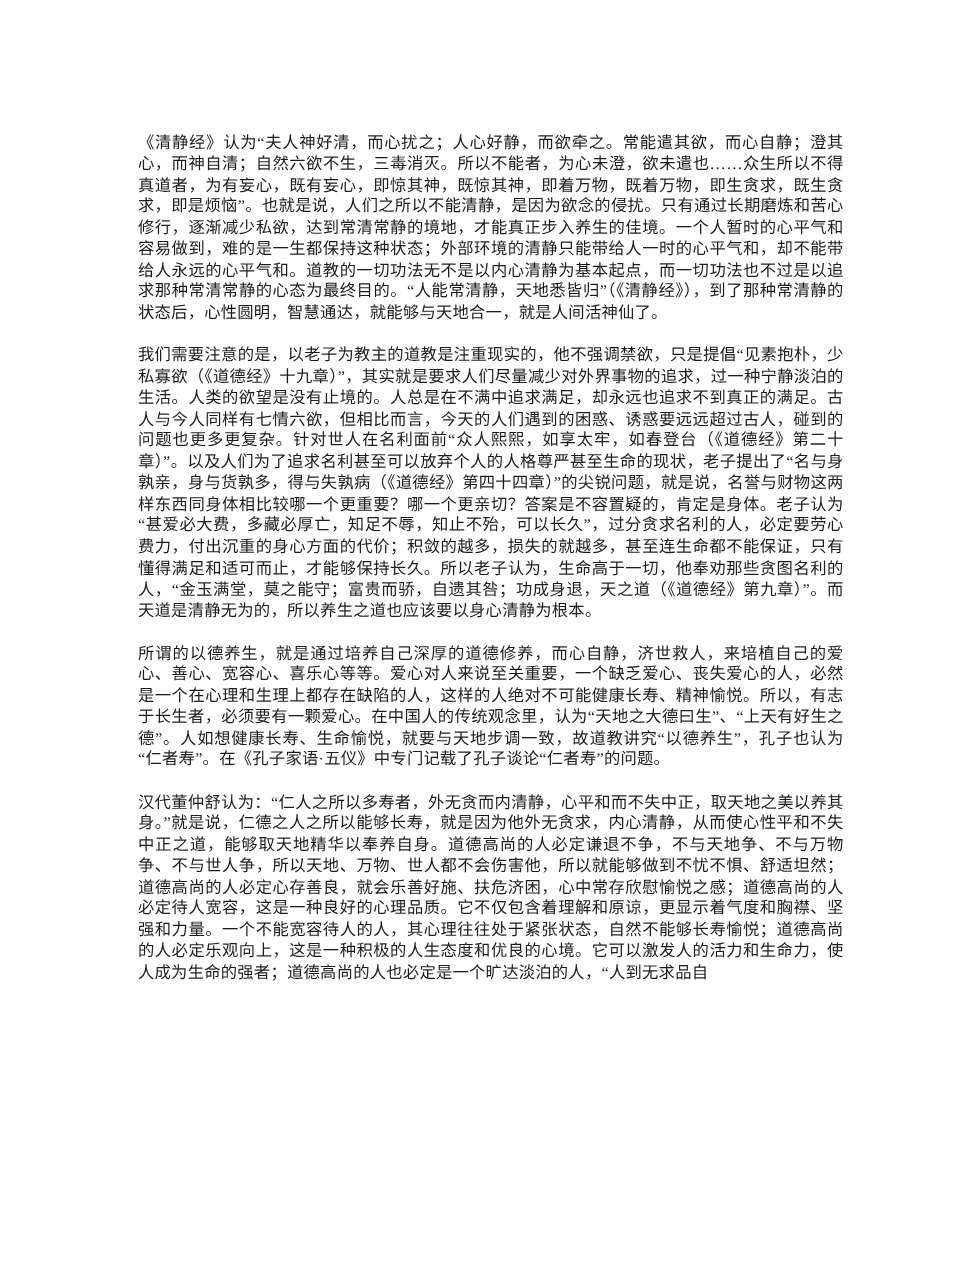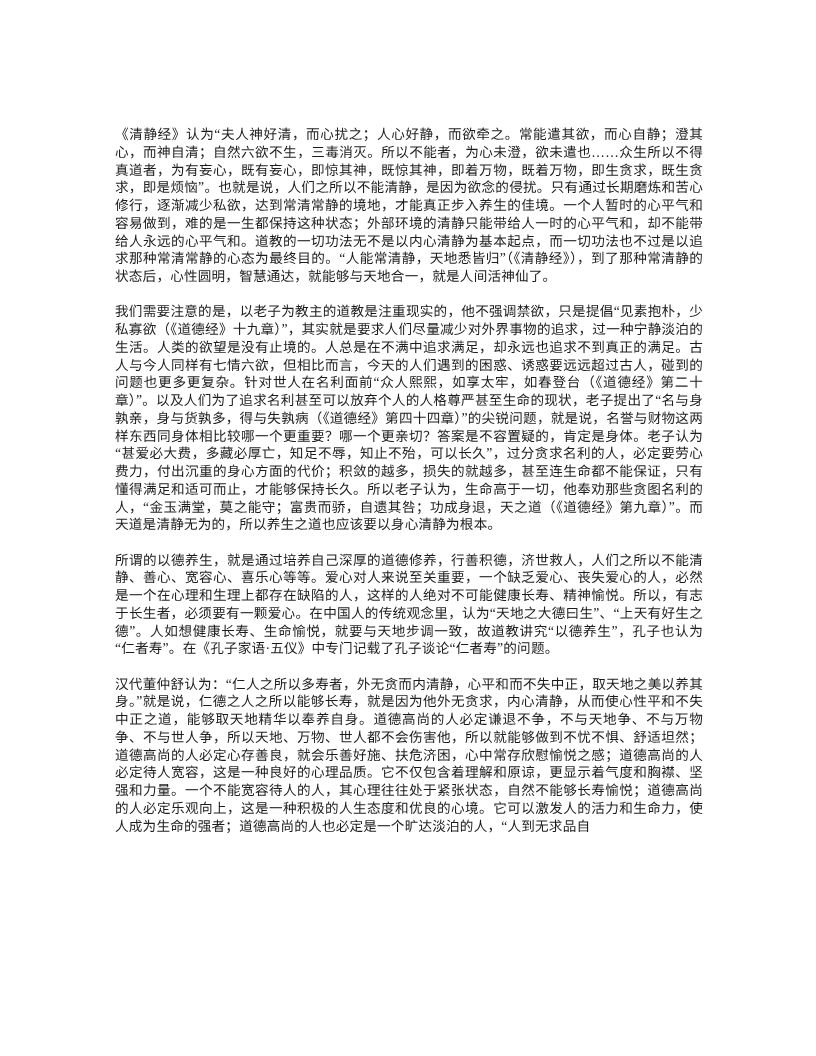--- a/index.html
+++ b/index.html
@@ -16,21 +16,21 @@
   .page {
     position: relative;
     width: 816px;
     height: 1056px;
     background: #ffffff;
     box-sizing: border-box;
   }
   .text-block {
     position: absolute;
     left: 115px;
-    top: 126px;
+    top: 110px;
     width: 588px;
   }
   .para {
     margin: 0 0 17.5px 0;
     padding: 0;
     font-size: 13.6px;
     line-height: 17.75px;
     color: #1c1c1c;
     text-align: justify;
     text-justify: inter-ideograph;
@@ -41,16 +41,16 @@
     margin-bottom: 0;
   }
 </style>
 </head>
 <body>
 
 <div class="page">
   <div class="text-block">
     <p class="para">《清静经》认为“夫人神好清，而心扰之；人心好静，而欲牵之。常能遣其欲，而心自静；澄其心，而神自清；自然六欲不生，三毒消灭。所以不能者，为心未澄，欲未遣也……众生所以不得真道者，为有妄心，既有妄心，即惊其神，既惊其神，即着万物，既着万物，即生贪求，既生贪求，即是烦恼”。也就是说，人们之所以不能清静，是因为欲念的侵扰。只有通过长期磨炼和苦心修行，逐渐减少私欲，达到常清常静的境地，才能真正步入养生的佳境。一个人暂时的心平气和容易做到，难的是一生都保持这种状态；外部环境的清静只能带给人一时的心平气和，却不能带给人永远的心平气和。道教的一切功法无不是以内心清静为基本起点，而一切功法也不过是以追求那种常清常静的心态为最终目的。“人能常清静，天地悉皆归”（《清静经》），到了那种常清静的状态后，心性圆明，智慧通达，就能够与天地合一，就是人间活神仙了。</p>
     <p class="para">我们需要注意的是，以老子为教主的道教是注重现实的，他不强调禁欲，只是提倡“见素抱朴，少私寡欲（《道德经》十九章）”，其实就是要求人们尽量减少对外界事物的追求，过一种宁静淡泊的生活。人类的欲望是没有止境的。人总是在不满中追求满足，却永远也追求不到真正的满足。古人与今人同样有七情六欲，但相比而言，今天的人们遇到的困惑、诱惑要远远超过古人，碰到的问题也更多更复杂。针对世人在名利面前“众人熙熙，如享太牢，如春登台（《道德经》第二十章）”。以及人们为了追求名利甚至可以放弃个人的人格尊严甚至生命的现状，老子提出了“名与身孰亲，身与货孰多，得与失孰病（《道德经》第四十四章）”的尖锐问题，就是说，名誉与财物这两样东西同身体相比较哪一个更重要？哪一个更亲切？答案是不容置疑的，肯定是身体。老子认为“甚爱必大费，多藏必厚亡，知足不辱，知止不殆，可以长久”，过分贪求名利的人，必定要劳心费力，付出沉重的身心方面的代价；积敛的越多，损失的就越多，甚至连生命都不能保证，只有懂得满足和适可而止，才能够保持长久。所以老子认为，生命高于一切，他奉劝那些贪图名利的人，“金玉满堂，莫之能守；富贵而骄，自遗其咎；功成身退，天之道（《道德经》第九章）”。而天道是清静无为的，所以养生之道也应该要以身心清静为根本。</p>
-    <p class="para">所谓的以德养生，就是通过培养自己深厚的道德修养，行善积德，济世救人，人们之所以不能清静、善心、宽容心、喜乐心等等。爱心对人来说至关重要，一个缺乏爱心、丧失爱心的人，必然是一个在心理和生理上都存在缺陷的人，这样的人绝对不可能健康长寿、精神愉悦。所以，有志于长生者，必须要有一颗爱心。在中国人的传统观念里，认为“天地之大德曰生”、“上天有好生之德”。人如想健康长寿、生命愉悦，就要与天地步调一致，故道教讲究“以德养生”，孔子也认为“仁者寿”。在《孔子家语·五仪》中专门记载了孔子谈论“仁者寿”的问题。</p>
+    <p class="para">所谓的以德养生，就是通过培养自己深厚的道德修养，而心自静，济世救人，来培植自己的爱心、善心、宽容心、喜乐心等等。爱心对人来说至关重要，一个缺乏爱心、丧失爱心的人，必然是一个在心理和生理上都存在缺陷的人，这样的人绝对不可能健康长寿、精神愉悦。所以，有志于长生者，必须要有一颗爱心。在中国人的传统观念里，认为“天地之大德曰生”、“上天有好生之德”。人如想健康长寿、生命愉悦，就要与天地步调一致，故道教讲究“以德养生”，孔子也认为“仁者寿”。在《孔子家语·五仪》中专门记载了孔子谈论“仁者寿”的问题。</p>
     <p class="para">汉代董仲舒认为：“仁人之所以多寿者，外无贪而内清静，心平和而不失中正，取天地之美以养其身。”就是说，仁德之人之所以能够长寿，就是因为他外无贪求，内心清静，从而使心性平和不失中正之道，能够取天地精华以奉养自身。道德高尚的人必定谦退不争，不与天地争、不与万物争、不与世人争，所以天地、万物、世人都不会伤害他，所以就能够做到不忧不惧、舒适坦然；道德高尚的人必定心存善良，就会乐善好施、扶危济困，心中常存欣慰愉悦之感；道德高尚的人必定待人宽容，这是一种良好的心理品质。它不仅包含着理解和原谅，更显示着气度和胸襟、坚强和力量。一个不能宽容待人的人，其心理往往处于紧张状态，自然不能够长寿愉悦；道德高尚的人必定乐观向上，这是一种积极的人生态度和优良的心境。它可以激发人的活力和生命力，使人成为生命的强者；道德高尚的人也必定是一个旷达淡泊的人，“人到无求品自</p>
   </div>
 </div>
 
 </body></html>

